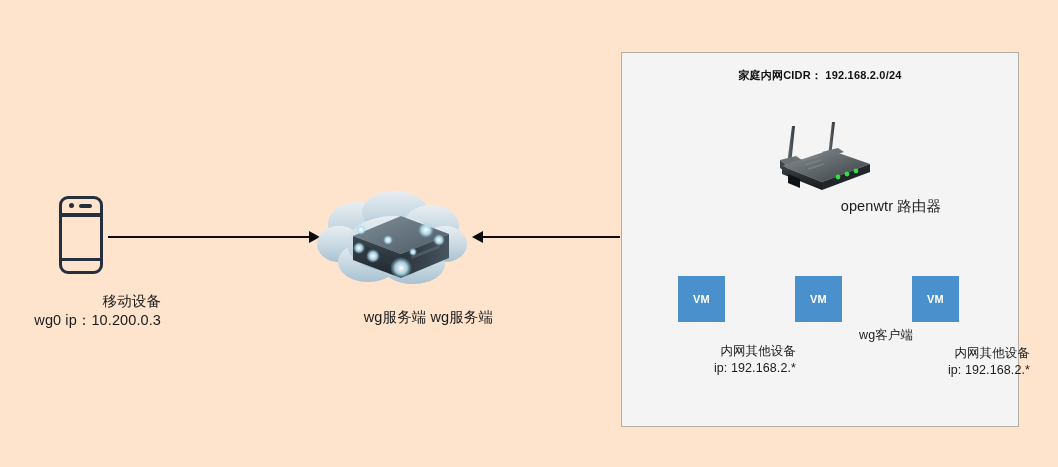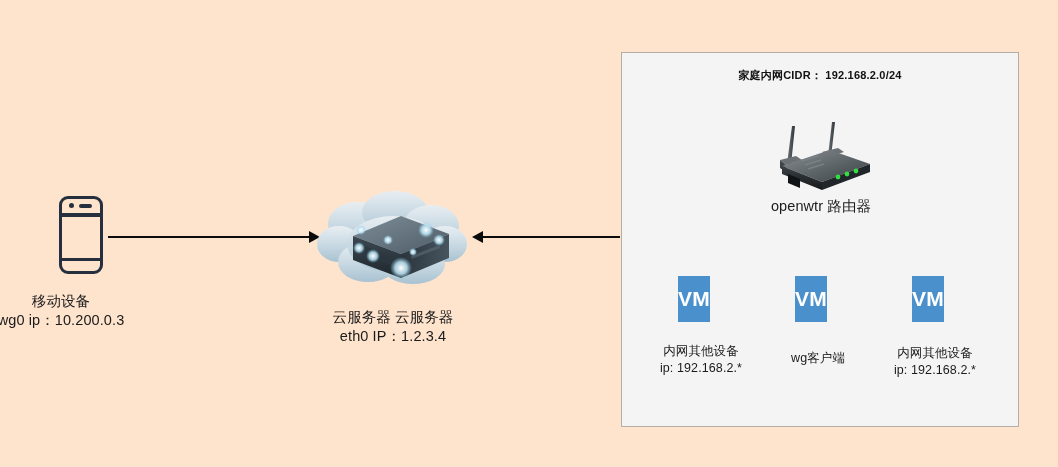--- a/index.html
+++ b/index.html
@@ -20,21 +20,21 @@
     inset: 0;
     width: 1058px;
     height: 467px;
   }
 
   
   .node { position: absolute; }
 
   .label {
     position: absolute;
-    text-align: center;
+    text-align: right;
     font-size: 14.5px;
     line-height: 19px;
     color: #1b1b1b;
     white-space: nowrap;
     letter-spacing: 0.1px;
   }
   .label .ln { display: block; }
 
   
   .phone {
@@ -146,43 +146,43 @@
   }
   .router-label {
     left: 701px;
     top: 197px;
     width: 240px;
   }
 
   
   .vm {
     position: absolute;
-    width: 32px;
+    width: 47px;
     height: 46px;
     background: #4a90cc;
     color: #ffffff;
-    font-size: 21px;
+    font-size: 11px;
     font-weight: bold;
     display: flex;
     align-items: center;
     justify-content: center;
     letter-spacing: 0.3px;
     top: 276px;
   }
   .vm.v1 { left: 678px; }
   .vm.v2 { left: 795px; }
   .vm.v3 { left: 912px; }
 
   .vm-label {
     font-size: 12.5px;
     line-height: 16.5px;
     width: 190px;
   }
   .vm-label.l1 { left: 606px; top: 343px; }
-  .vm-label.l2 { left: 723px; top: 327px; margin-top: 23px; }
+  .vm-label.l2 { left: 723px; top: 327px; }
   .vm-label.l3 { left: 840px; top: 345px; }
 
   
   .phone-label {
     left: -39px;
     top: 292px;
     width: 200px;
   }
   .cloud-label {
     left: 293px;
@@ -261,22 +261,21 @@
       <circle cx="46" cy="60" r="6" fill="url(#glow)"></circle>
       <circle cx="113" cy="42" r="8" fill="url(#glow)"></circle>
       <circle cx="126" cy="52" r="6" fill="url(#glow)"></circle>
       <circle cx="75" cy="52" r="5" fill="url(#glow)"></circle>
       <circle cx="100" cy="64" r="4" fill="url(#glow)"></circle>
       <circle cx="48" cy="42" r="5" fill="url(#glow)"></circle>
     </svg>
   </div>
 
   <div class="label cloud-label">
-    <span class="ln">云服务器 云服务器</span>
-    <span class="ln">eth0 IP：1.2.3.4</span>
+    <span class="ln">wg服务端 wg服务端</span>
   </div>
 
   <div class="arrow-line" style="left:483px; top:236px; width:137px;"></div>
   <div class="arrow-head left" style="left:472px; top:231px;"></div>
 
   <div class="panel">
     <div class="panel-title">家庭内网CIDR： 192.168.2.0/24</div>
   </div>
 
   <div class="node router">

